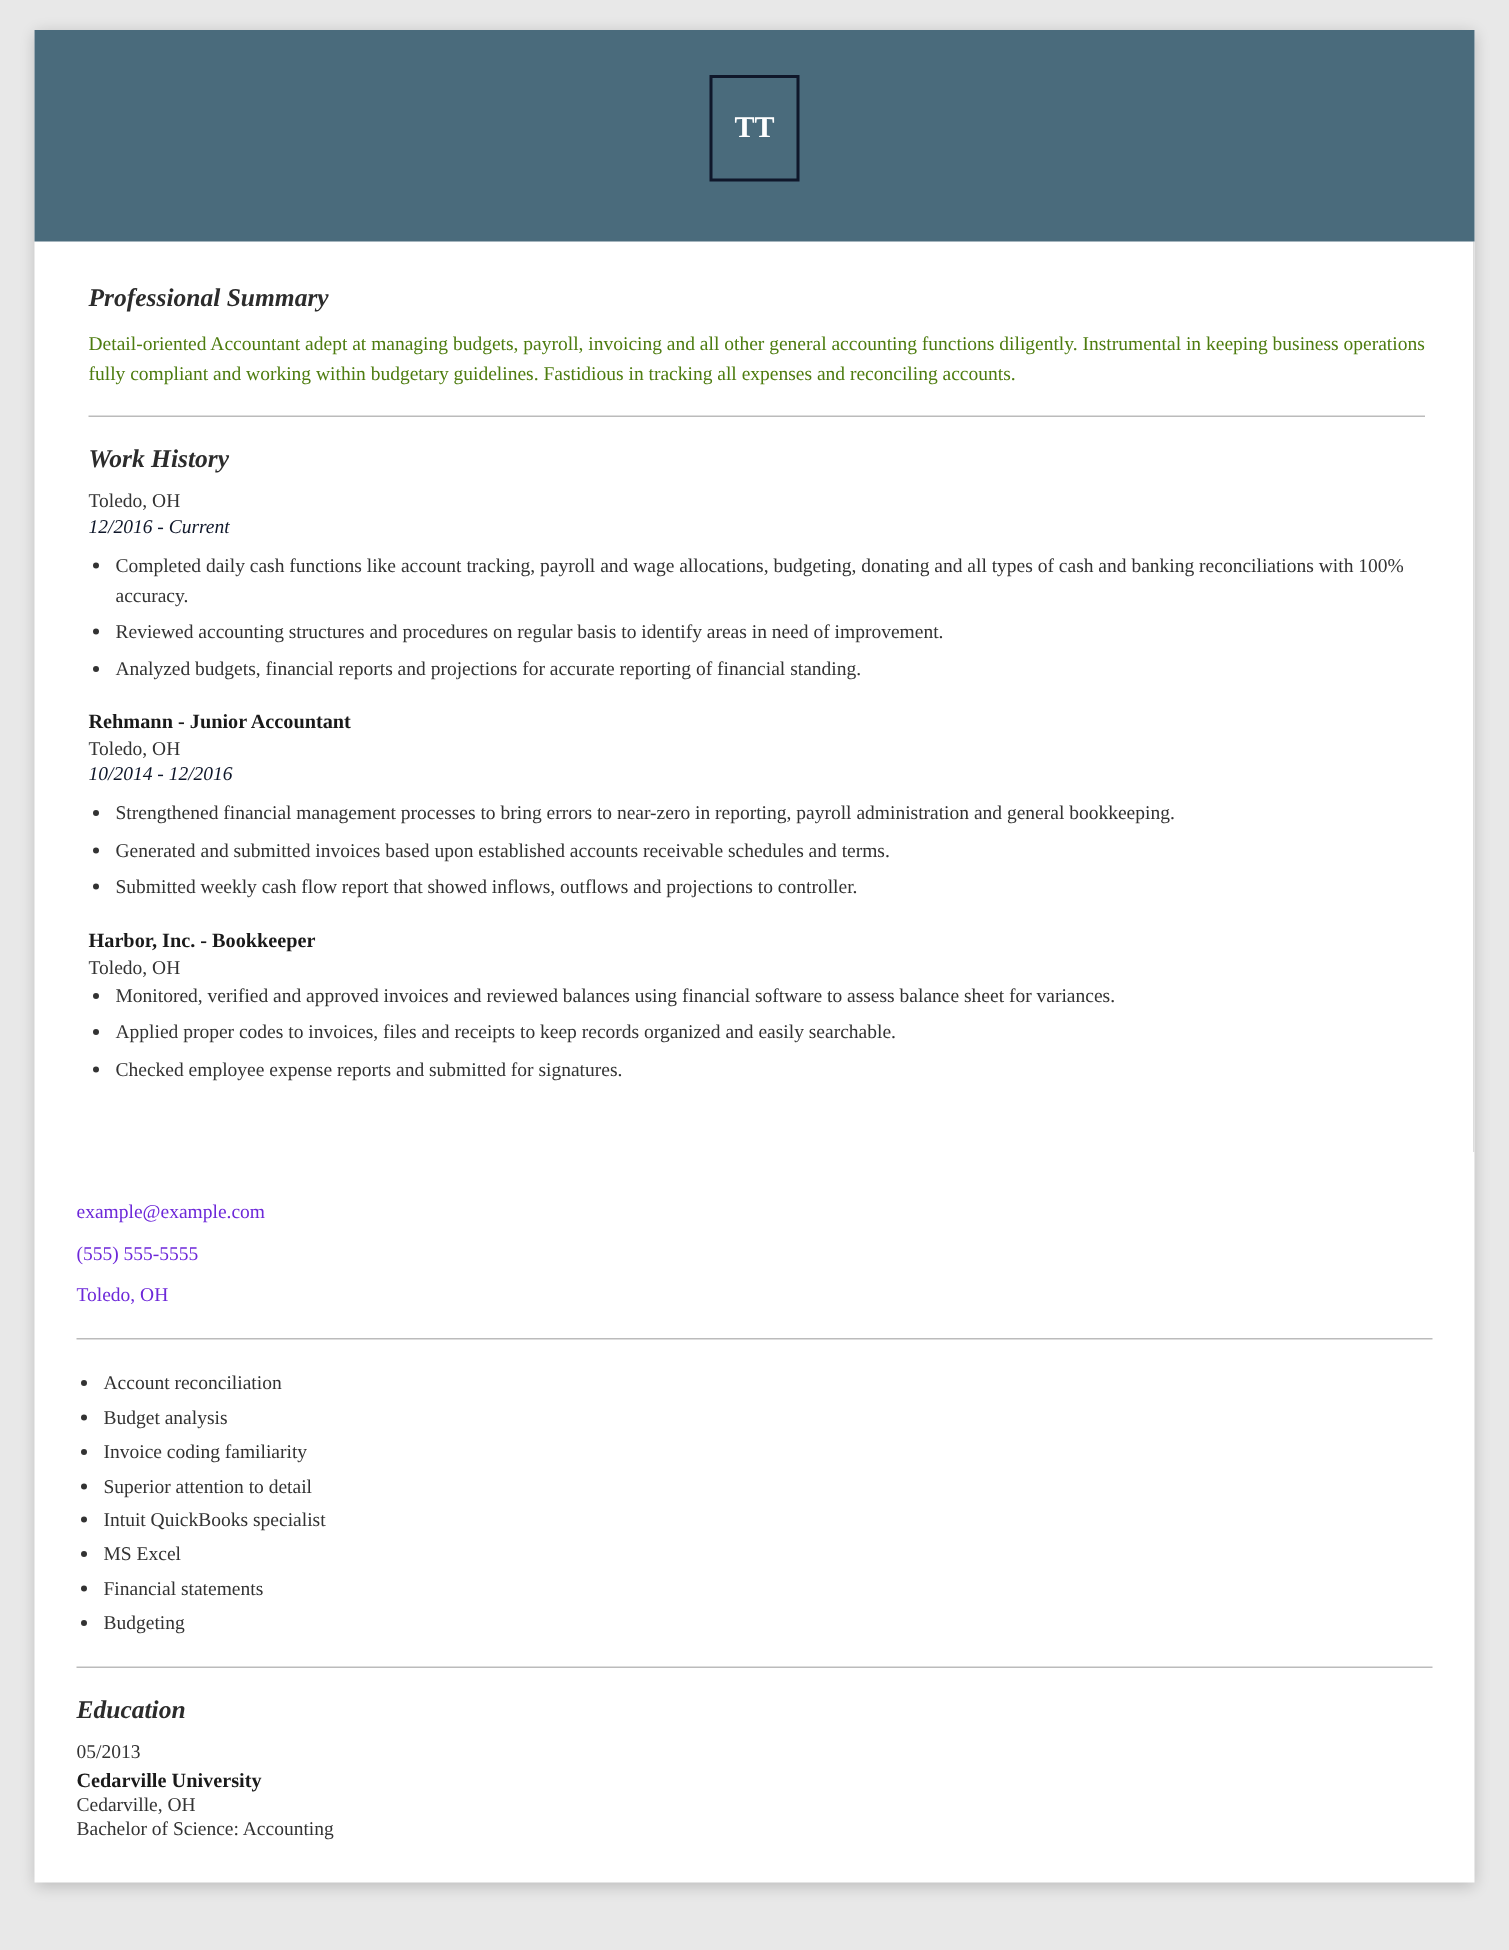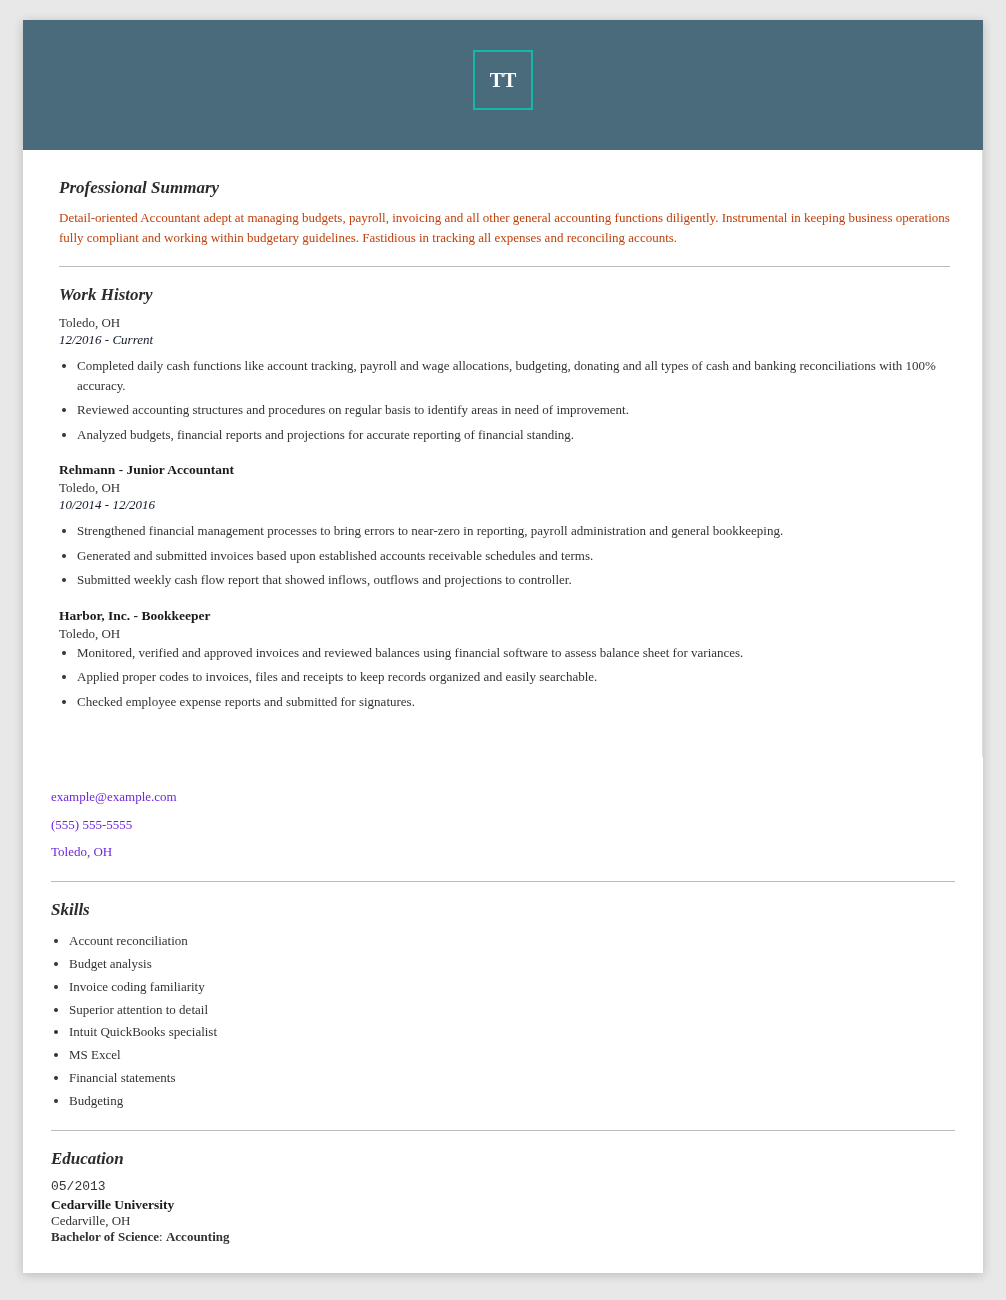--- a/index.html
+++ b/index.html
@@ -20,22 +20,22 @@
     
     .resume-header {
       background-color: #4a6b7c;
       color: #fff;
       text-align: center;
       padding: 30px 20px 30px;
       position: relative;
     }
     .avatar-box {
       width: 60px;
-      height: 60px;
-      border: 2px solid #14b8a6;
+      height: 71px;
+      border: 2px solid #0f172a;
       background: transparent;
       display: inline-flex;
       align-items: center;
       justify-content: center;
       font-size: 20px;
       font-weight: bold;
       color: #fff;
       margin-bottom: 10px;
     }
     .resume-name {
@@ -70,21 +70,21 @@
       margin-bottom: 10px;
     }
     .section-divider {
       border: none;
       border-top: 1px solid #bbb;
       margin: 18px 0;
     }
     
     .summary-text {
       font-size: 13px;
-      color: #c2410c;
+      color: #4d7c0f;
       line-height: 1.55;
     }
     
     .job-title-line {
       font-size: 13.5px;
       font-weight: bold;
       color: #1a1a1a;
       margin-bottom: 2px;
     }
     .job-location {
@@ -125,37 +125,36 @@
     }
     .skills-list li {
       font-size: 13px;
       color: #333;
       line-height: 1.75;
     }
     .edu-date {
       font-size: 13px;
       color: #333;
       margin-bottom: 3px;
-      font-family: Liberation Mono, monospace;
     }
     .edu-school {
       font-size: 13.5px;
       font-weight: bold;
       color: #1a1a1a;
     }
     .edu-location {
       font-size: 13px;
       color: #333;
     }
     .edu-degree {
       font-size: 13px;
       color: #333;
     }
     .edu-degree span {
-      font-weight: bold;
+      font-weight: normal;
     }
   </style>
 </head>
 <body>
 
 <div class="resume-wrapper">
 
   <div class="resume-header">
     <div class="avatar-box">TT</div>
   </div>
@@ -211,21 +210,20 @@
 
       <div>
         <div class="contact-info">example@example.com</div>
         <div class="contact-info">(555) 555-5555</div>
         <div class="contact-info">Toledo, OH</div>
       </div>
 
       <hr class="section-divider">
 
       <div>
-        <div class="section-title">Skills</div>
         <ul class="skills-list">
           <li>Account reconciliation</li>
           <li>Budget analysis</li>
           <li>Invoice coding familiarity</li>
           <li>Superior attention to detail</li>
           <li>Intuit QuickBooks specialist</li>
           <li>MS Excel</li>
           <li>Financial statements</li>
           <li>Budgeting</li>
         </ul>

